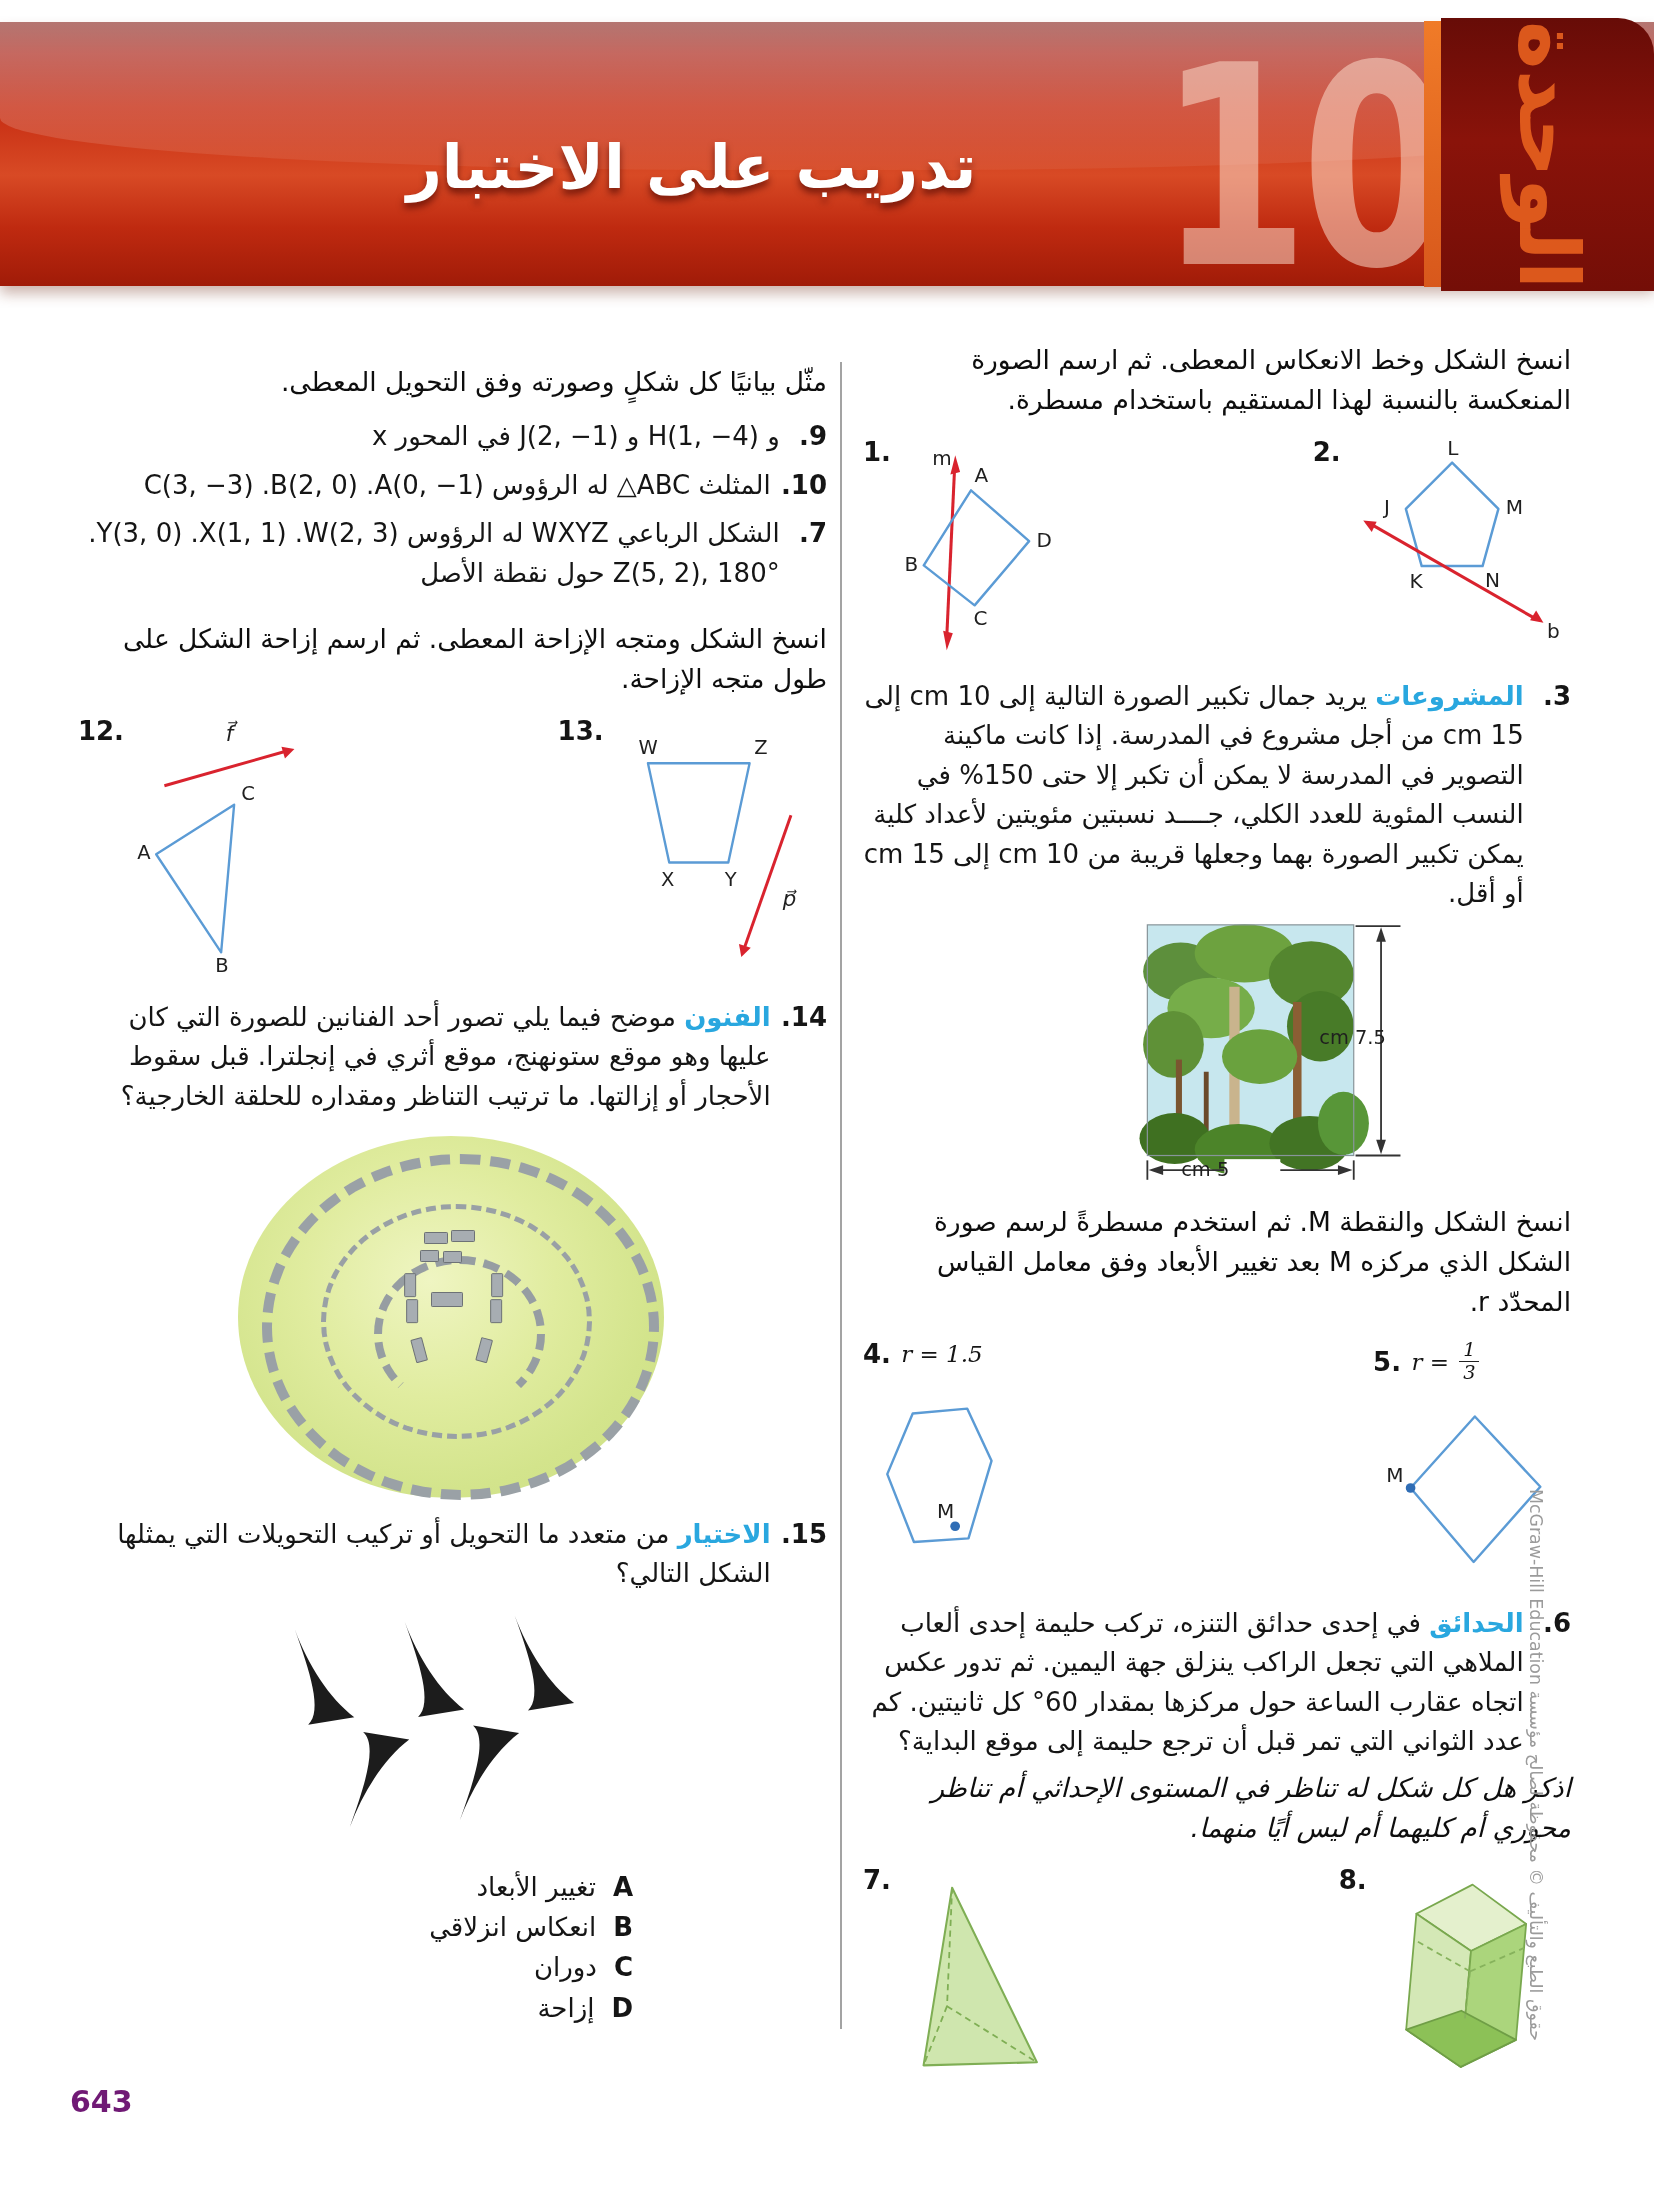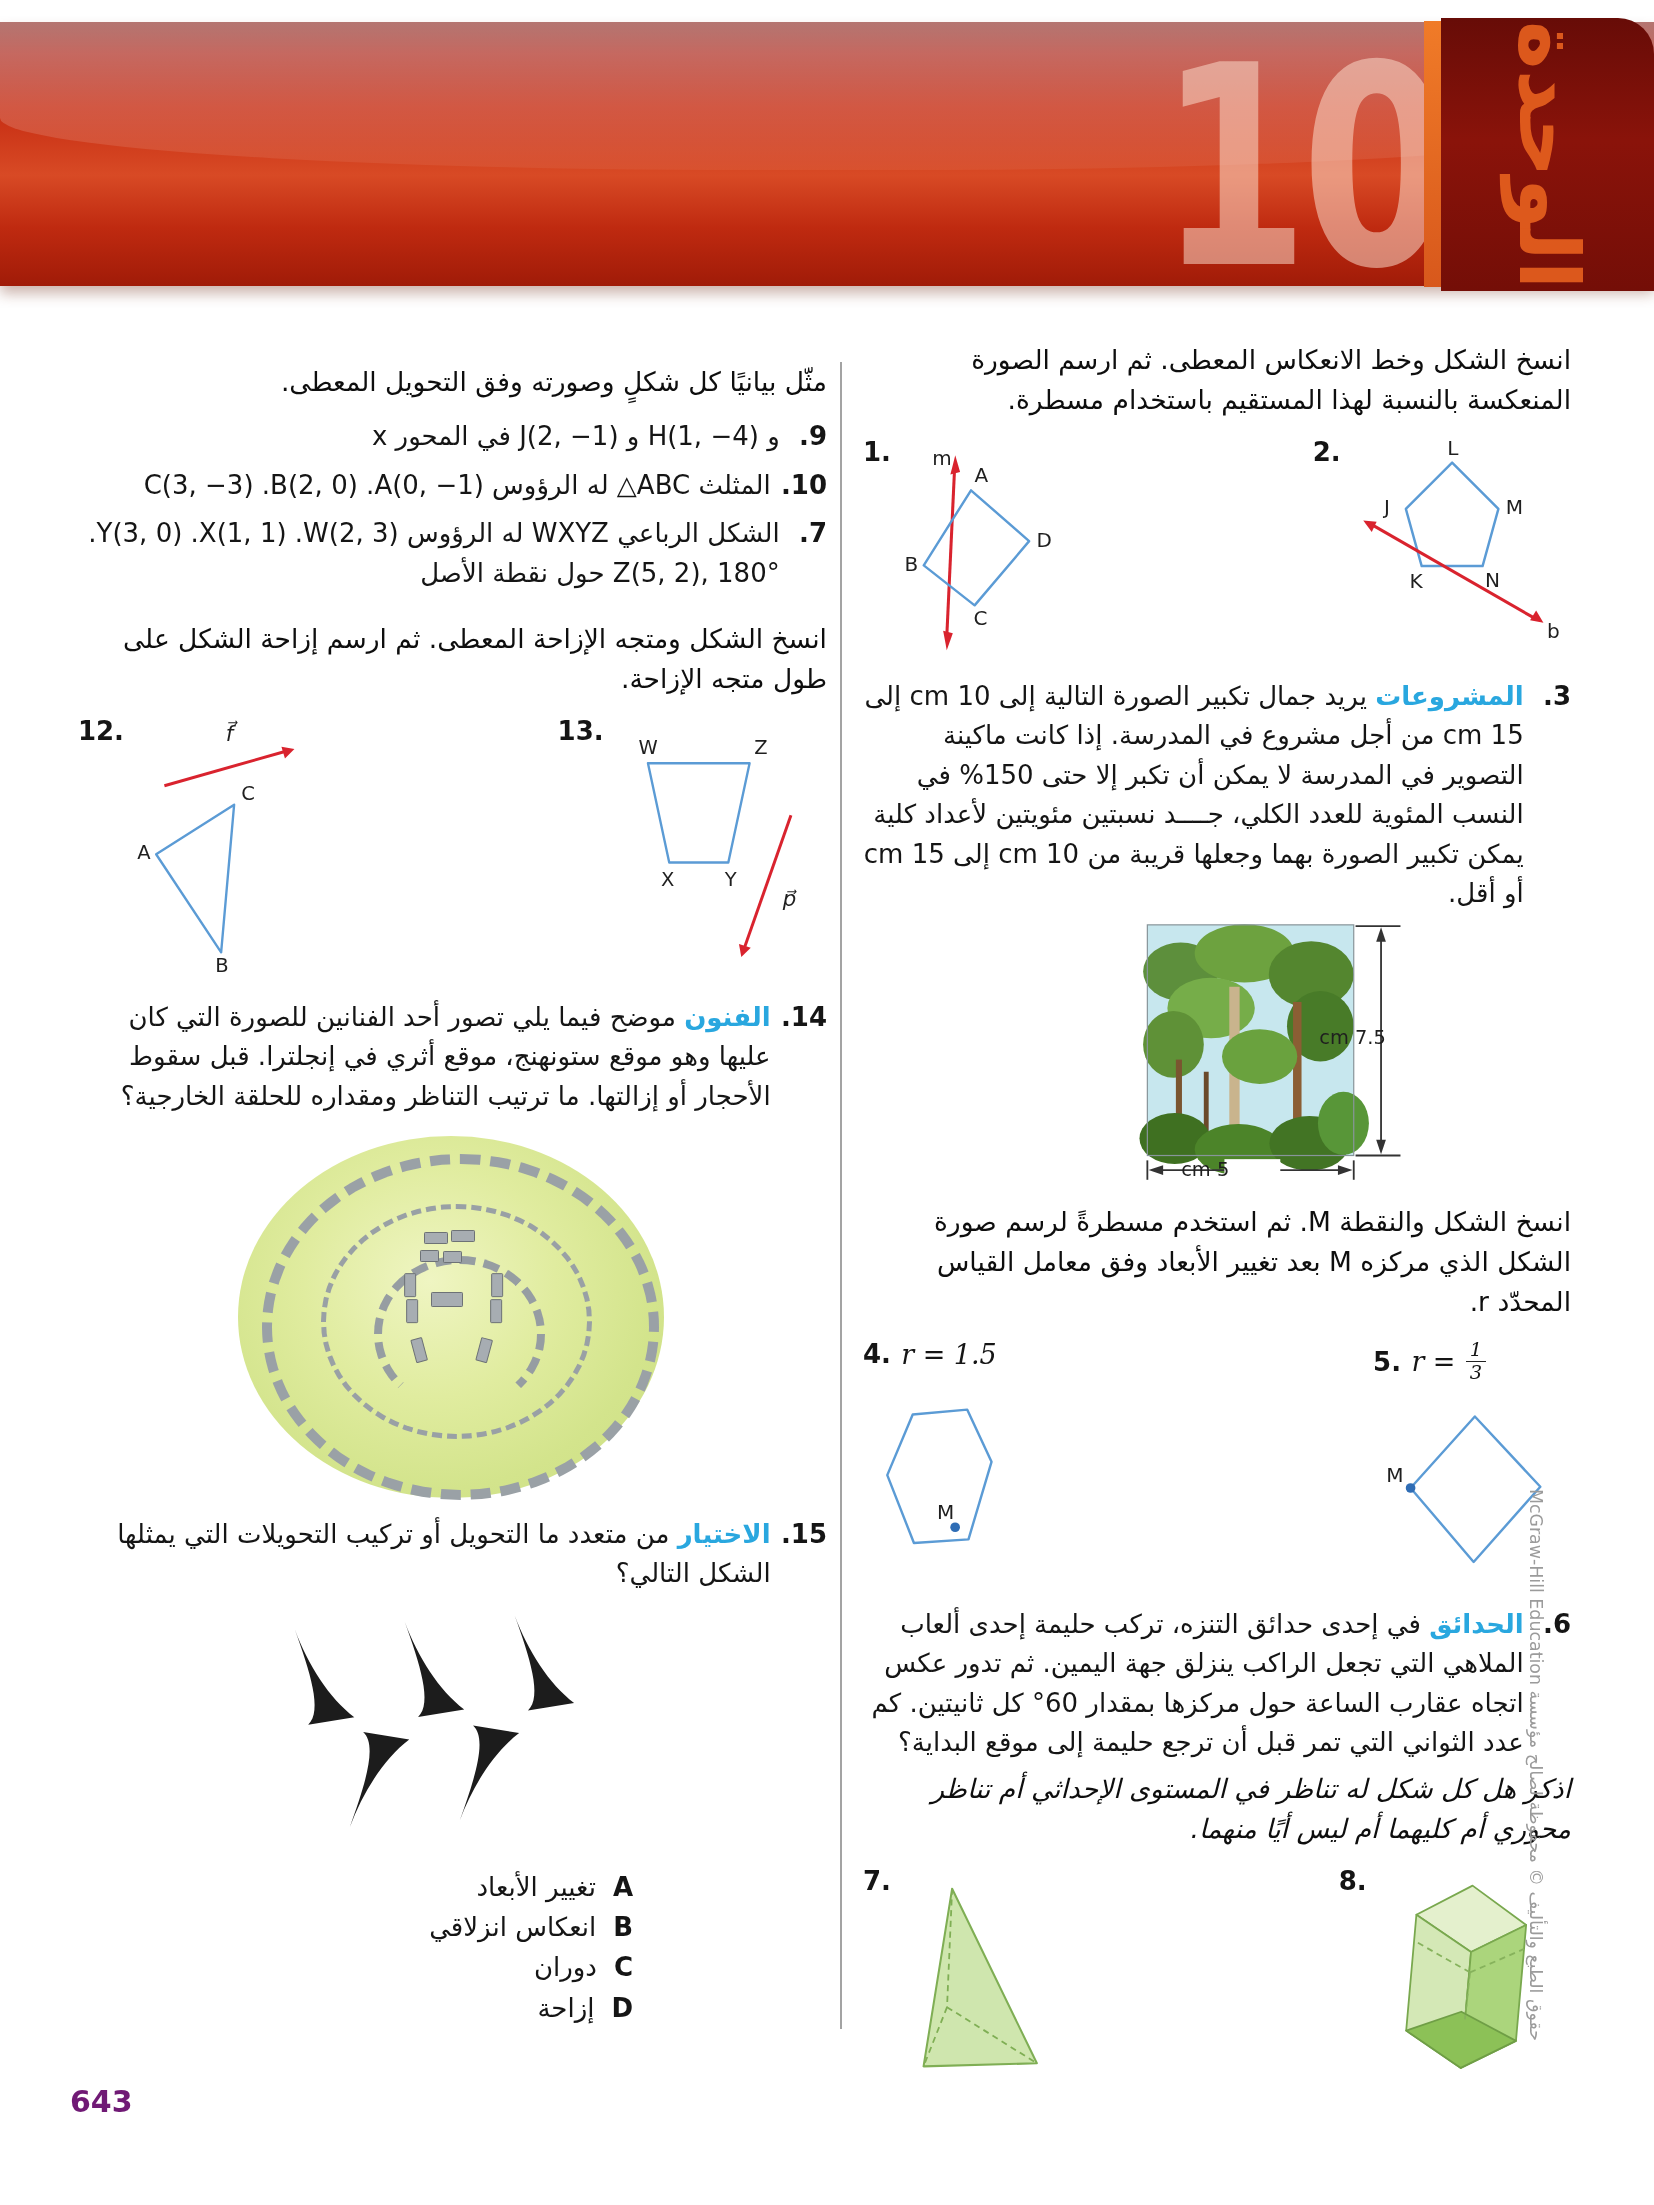--- a/index.html
+++ b/index.html
@@ -39,21 +39,21 @@
   .line2{display:block;}
   .line2.center{text-align:center;}
   .line2.right{margin-left:45px;}
 
   .figrow{display:flex;direction:ltr;justify-content:space-between;align-items:flex-start;
           margin:17px 3.9px 22px 3.9px;}
   .figblock{display:flex;direction:ltr;gap:6.5px;align-items:flex-start;}
   .figcol{display:flex;direction:ltr;flex-direction:column;gap:2.6px;}
   .fignum{font-weight:bold;font-size:26px;direction:ltr;}
   .figlabel{display:flex;direction:ltr;gap:10.3px;align-items:center;font-size:26px;margin-bottom:10.3px;}
-  .rvar{font-family:"DejaVu Serif",serif;font-style:italic;font-size:27px;}
+  .rvar{font-family:"DejaVu Serif",serif;font-style:italic;font-size:23px;}
   .frac{display:inline-flex;flex-direction:column;text-align:center;font-family:"DejaVu Serif",serif;
         font-style:italic;font-size:19.4px;line-height:1.15;vertical-align:middle;}
   .fden{border-top:1.9px solid #222;padding:0 3.9px;}
 
   svg text{font-family:"DejaVu Sans",sans-serif;fill:#1f1f1f;}
   .vlabel{font-size:33px;}
   .veclabel{font-size:36px;font-style:italic;}
 
   
   .treefig{margin:2.6px 129px 19.4px auto;width:304px;}
@@ -75,20 +75,21 @@
   .copyright{position:absolute;left:1546px;top:1388px;width:653px;transform:rotate(90deg);
              transform-origin:0 0;direction:rtl;white-space:nowrap;font-size:17.4px;color:#9b9b9b;}
 </style>
 </head>
 <body>
 
 <div class="page">
 
   <header class="banner">
     <div class="banner-number">10</div>
+    <h1 class="banner-title">تدريب على الاختبار</h1>
     <div class="banner-tab">
       <span class="banner-tab-text">الوحدة</span>
     </div>
   </header>
 
   <div class="divider"></div>
 
   <section class="col col-right">
 
     <p class="inst">انسخ الشكل وخط الانعكاس المعطى. ثم ارسم الصورة المنعكسة بالنسبة لهذا المستقيم باستخدام مسطرة.</p>

